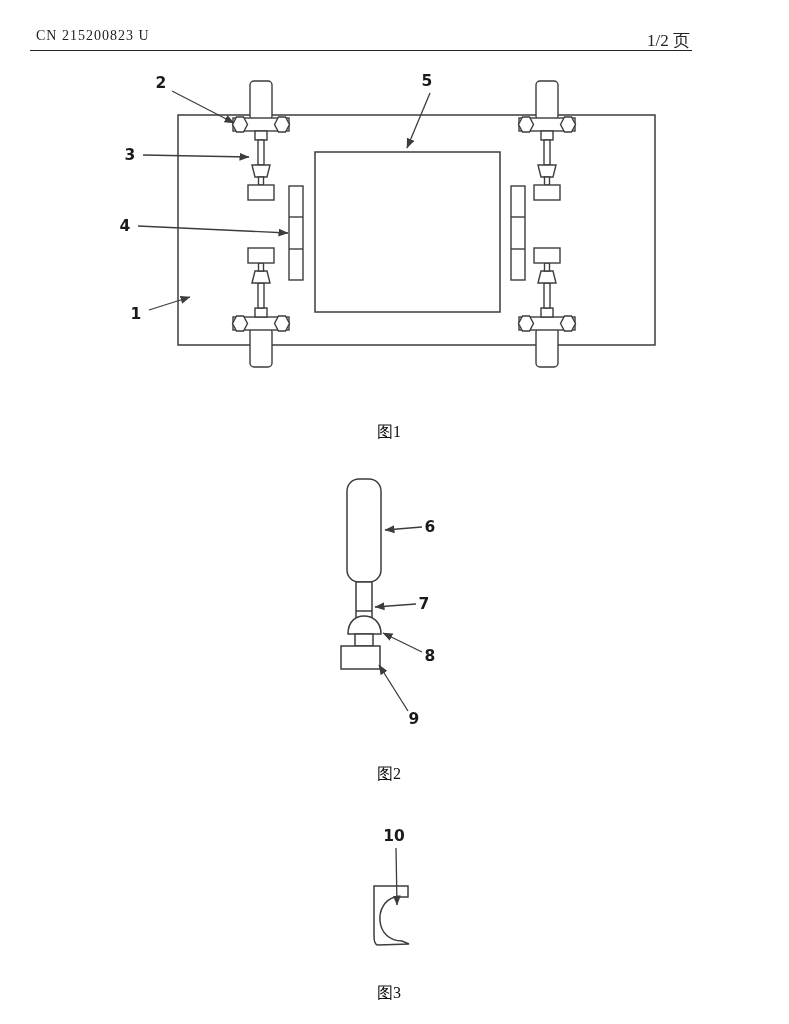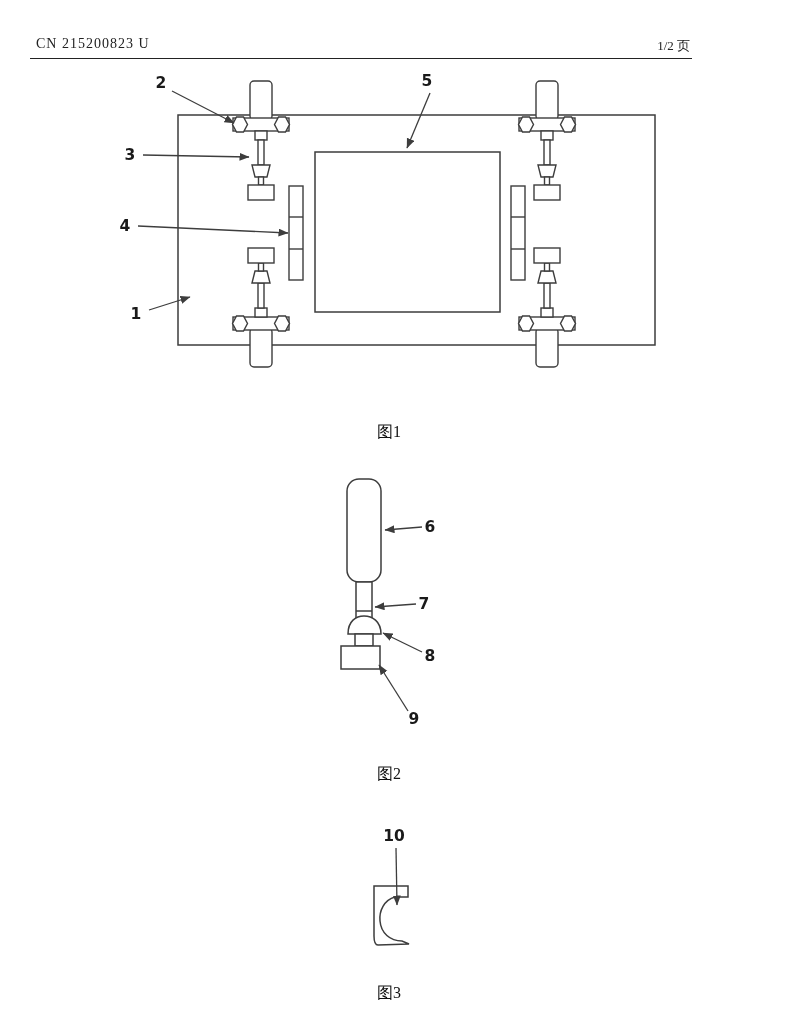--- a/index.html
+++ b/index.html
@@ -4,35 +4,35 @@
 <style>
   html,body{margin:0;padding:0;background:#ffffff;}
   .page{
     position:relative;
     width:789px;height:1024px;
     background:#ffffff;
     overflow:hidden;
     font-family:"Liberation Serif", serif;
     color:#1c1c1c;
   }
-  .header{position:absolute;top:8px;left:0;width:720px;height:52px;}
+  .header{position:absolute;top:0;left:0;width:720px;height:52px;}
   .doc-number{
     position:absolute;left:36px;top:28px;
     font-size:14px;letter-spacing:1px;color:#222;
     font-family:"Liberation Serif", serif;
   }
   .doc-title{
     position:absolute;left:50%;transform:translateX(-50%);top:24px;
     font-size:18px;font-weight:bold;letter-spacing:6px;color:#111;
     white-space:nowrap;
     font-family:"Liberation Serif", serif;
   }
   .page-indicator{
     position:absolute;right:30px;top:29px;
-    font-size:13px;color:#222;
+    font-size:17px;color:#222;
     font-family:"Liberation Serif", serif;
     margin-left:48px;
   }
   .header-rule{
     position:absolute;top:50px;left:30px;right:28px;height:0;
     border-top:1.6px solid #222;
   }
   svg.drawing{position:absolute;top:0;left:0;}
   .ref-num{
     font-family:"DejaVu Sans", sans-serif;

